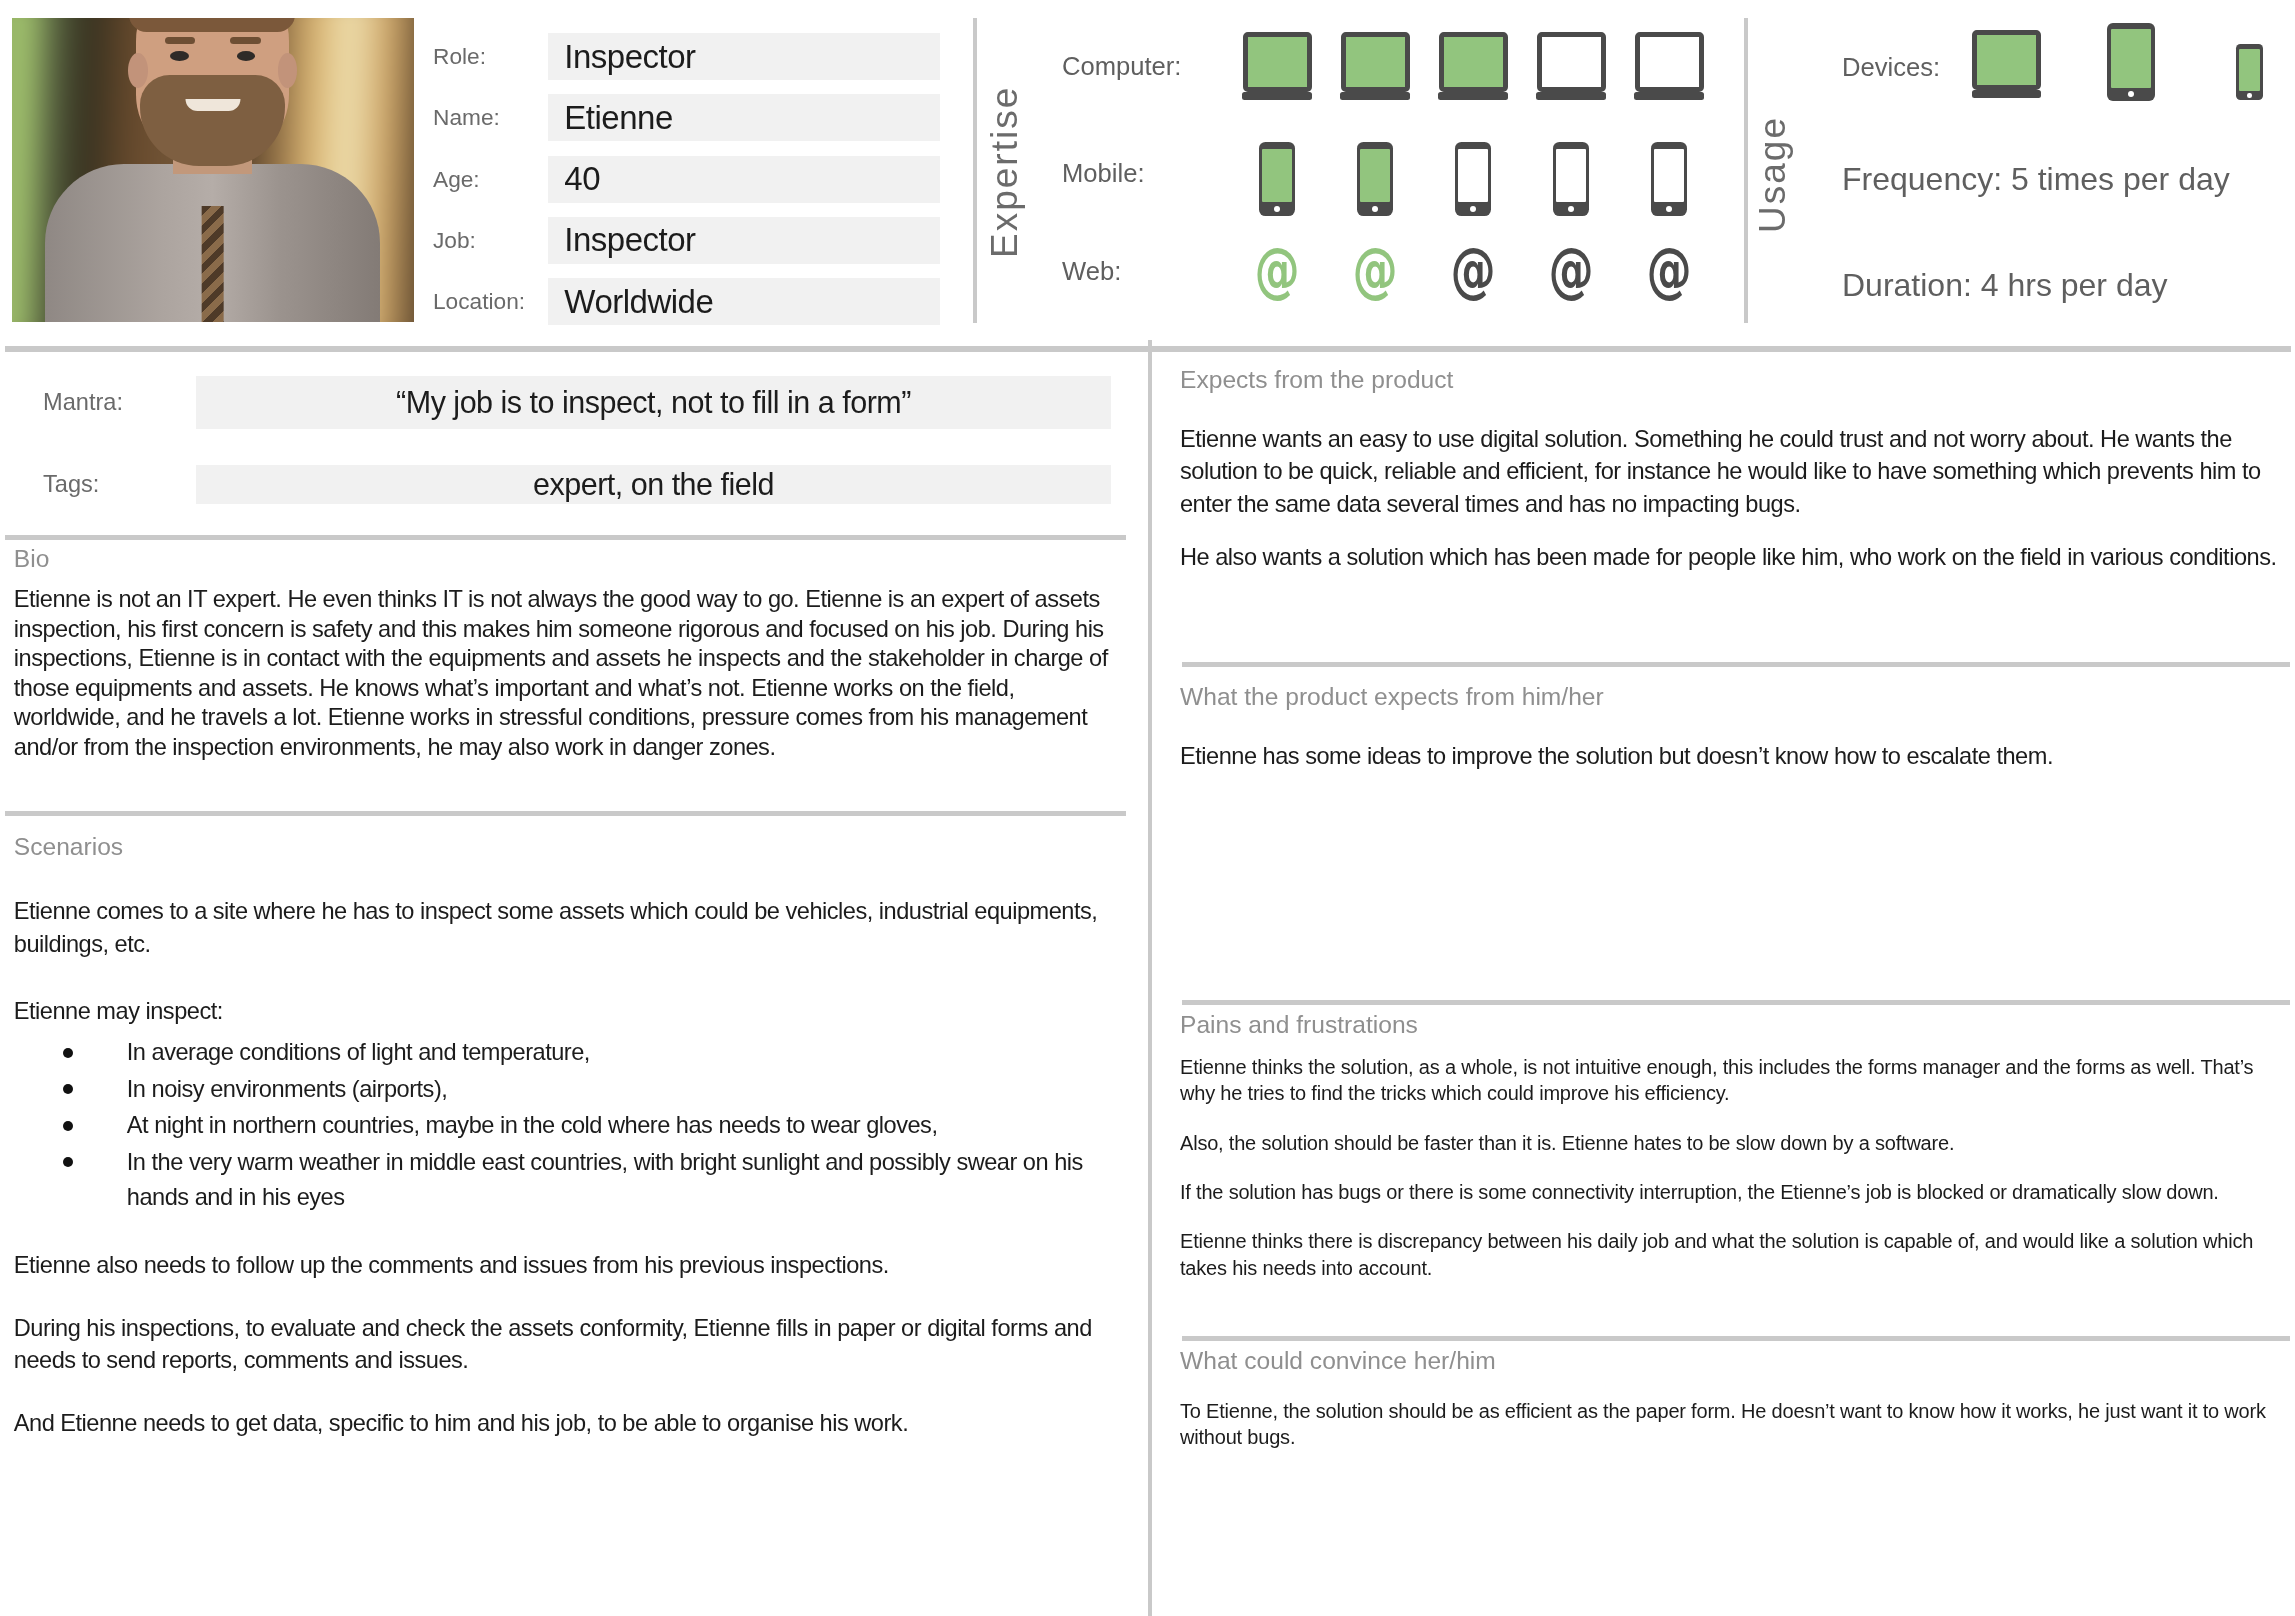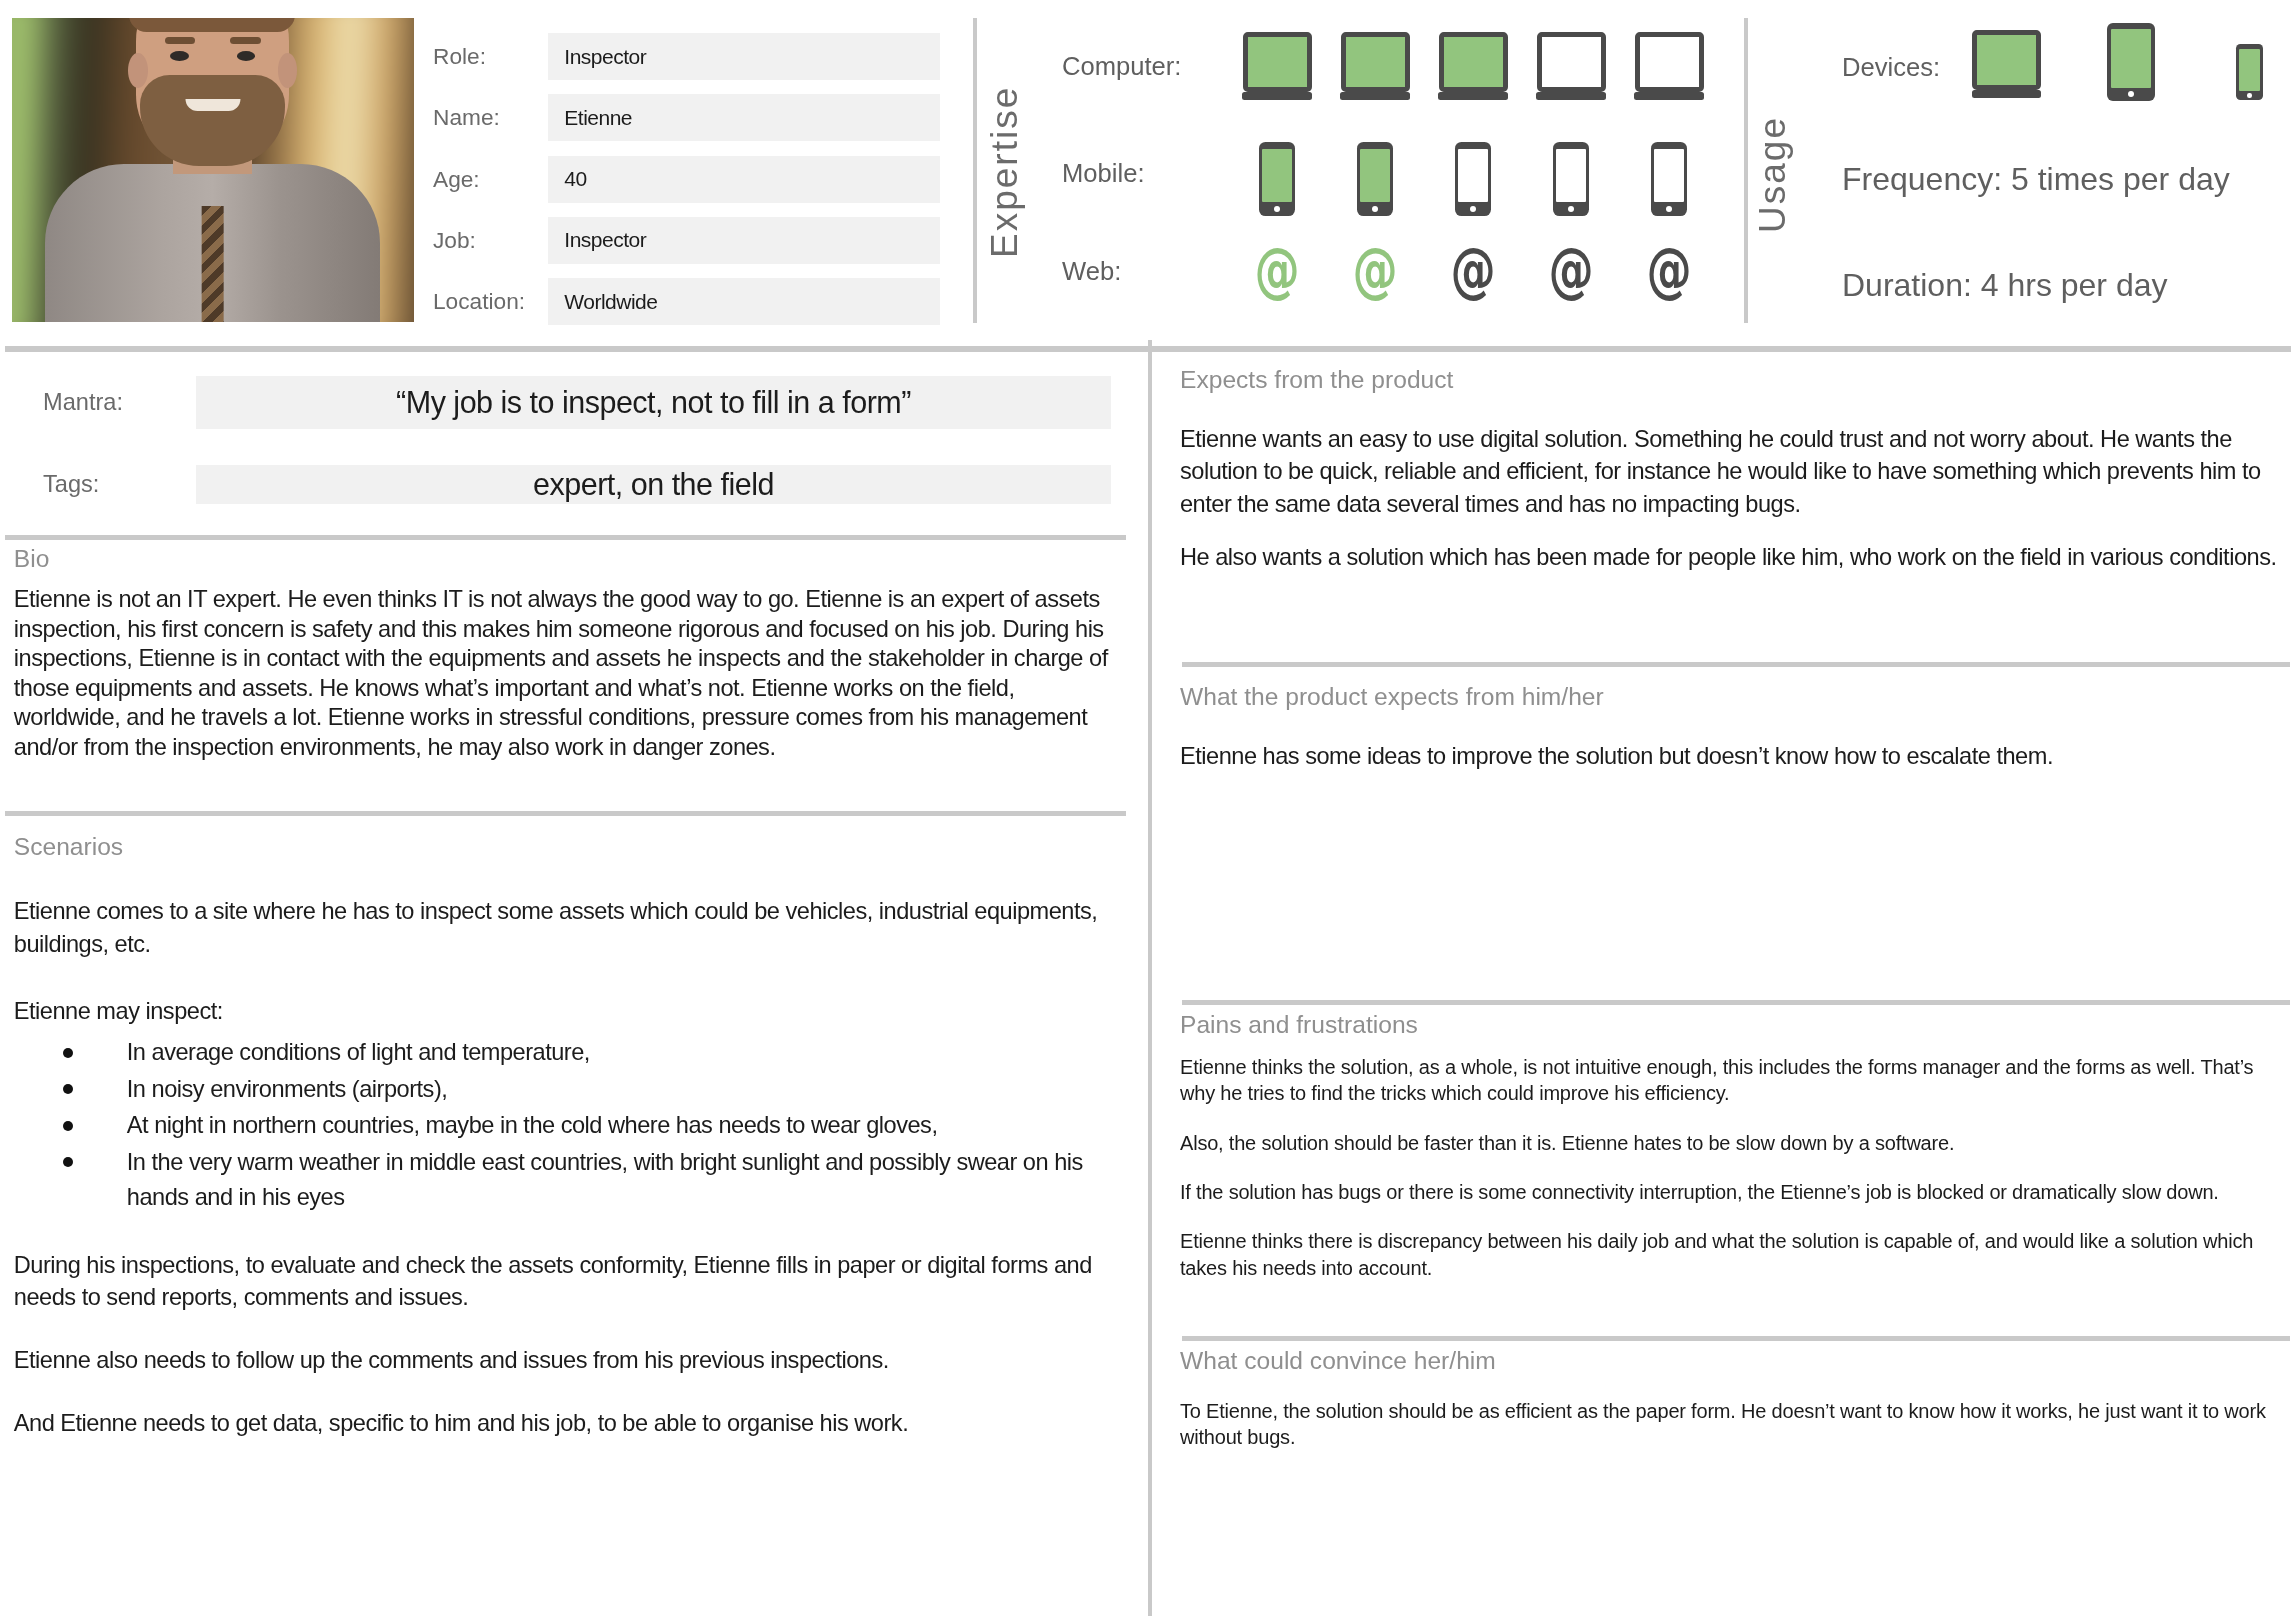--- a/index.html
+++ b/index.html
@@ -40,21 +40,21 @@
   .eye{position:absolute;top:84px;width:18.7px;height:9.9px;background:#2f2b28;border-radius:50%}
   .eye.l{left:34px}.eye.r{right:34px}
   .beard{position:absolute;bottom:-6.9px;left:3.9px;right:3.9px;height:91px;background:#7e5f41;border-radius:29.6px 29.6px 59px 59px}
   .mouth{position:absolute;bottom:48px;left:50%;transform:translateX(-50%);width:55px;height:11.8px;background:#efe6da;border-radius:0 0 24.6px 24.6px}
 
   
   #fields{position:absolute;left:433px;top:33px;width:507px}
   .field-row{display:flex;align-items:center;height:47px;margin-bottom:14.3px}
   .flabel{width:131px;font-size:22.7px;color:#6a6a6a}
   .fbox{width:446px;height:47px;background:#f1f1f1;display:flex;align-items:center;
-        padding-left:16.7px;box-sizing:border-box;font-size:21px;color:#1c1c1c;letter-spacing:-0.5px}
+        padding-left:16.7px;box-sizing:border-box;font-size:33px;color:#1c1c1c;letter-spacing:-0.5px}
 
   
   .vtitle{position:absolute;writing-mode:vertical-rl;transform:rotate(180deg);
           font-size:37px;color:#6b6b6b;letter-spacing:2px;text-align:center}
   #expertise-title{left:984px;top:58px;height:227px;width:45px}
   #usage-title{left:1752px;top:69px;height:212px;width:45px}
 
   
   .rowlabel{position:absolute;font-size:25.6px;color:#5f5f5f;line-height:32.5px}
   #lbl-computer{left:1062px;top:50px}
@@ -293,22 +293,22 @@
   <h2 class="sec" id="scen-title">Scenarios</h2>
   <div id="scen-content">
     <p class="body-n" id="scen-intro">Etienne comes to a site where he has to inspect some assets which could be vehicles, industrial equipments, buildings, etc.</p>
     <p class="body-n" id="may-inspect">Etienne may inspect:</p>
     <ul id="bullets">
         <li><span class="dot"></span><span>In average conditions of light and temperature,</span></li>
         <li><span class="dot"></span><span>In noisy environments (airports),</span></li>
         <li><span class="dot"></span><span>At night in northern countries, maybe in the cold where has needs to wear gloves,</span></li>
         <li><span class="dot"></span><span>In the very warm weather in middle east countries, with bright sunlight and possibly swear on his hands and in his eyes</span></li>
       </ul>
+    <p class="body-n">Etienne also needs to follow up the comments and issues from his previous inspections.</p>
     <p class="body-n">During his inspections, to evaluate and check the assets conformity, Etienne fills in paper or digital forms and needs to send reports, comments and issues.</p>
-    <p class="body-n">Etienne also needs to follow up the comments and issues from his previous inspections.</p>
     <p class="body-n">And Etienne needs to get data, specific to him and his job, to be able to organise his work.</p>
   </div>
 
   <div class="vline vl-main"></div>
 
   <section class="rsec" id="rsec-0">
     <h2 class="sec">Expects from the product</h2>
     <div class="paras n">
         <p>Etienne wants an easy to use digital solution. Something he could trust and not worry about. He wants the solution to be quick, reliable and efficient, for instance he would like to have something which prevents him to enter the same data several times and has no impacting bugs.</p>
         <p>He also wants a solution which has been made for people like him, who work on the field in various conditions.</p>

